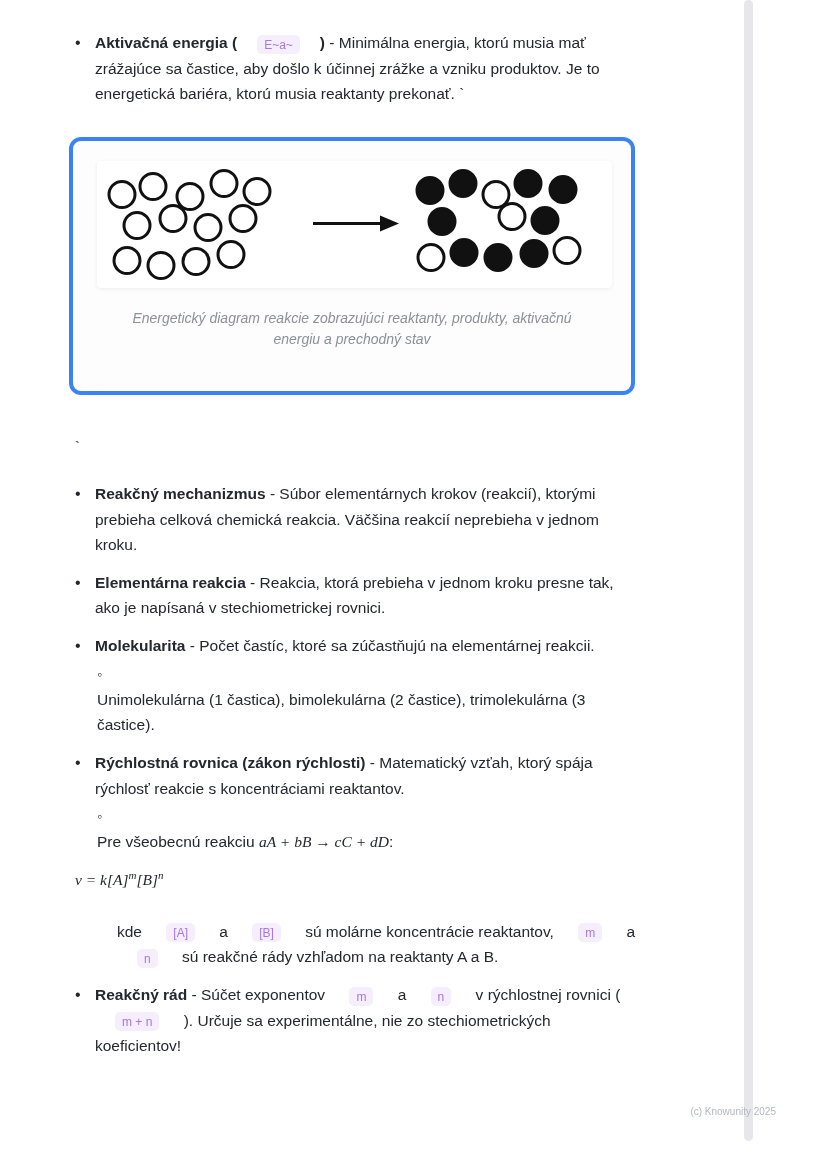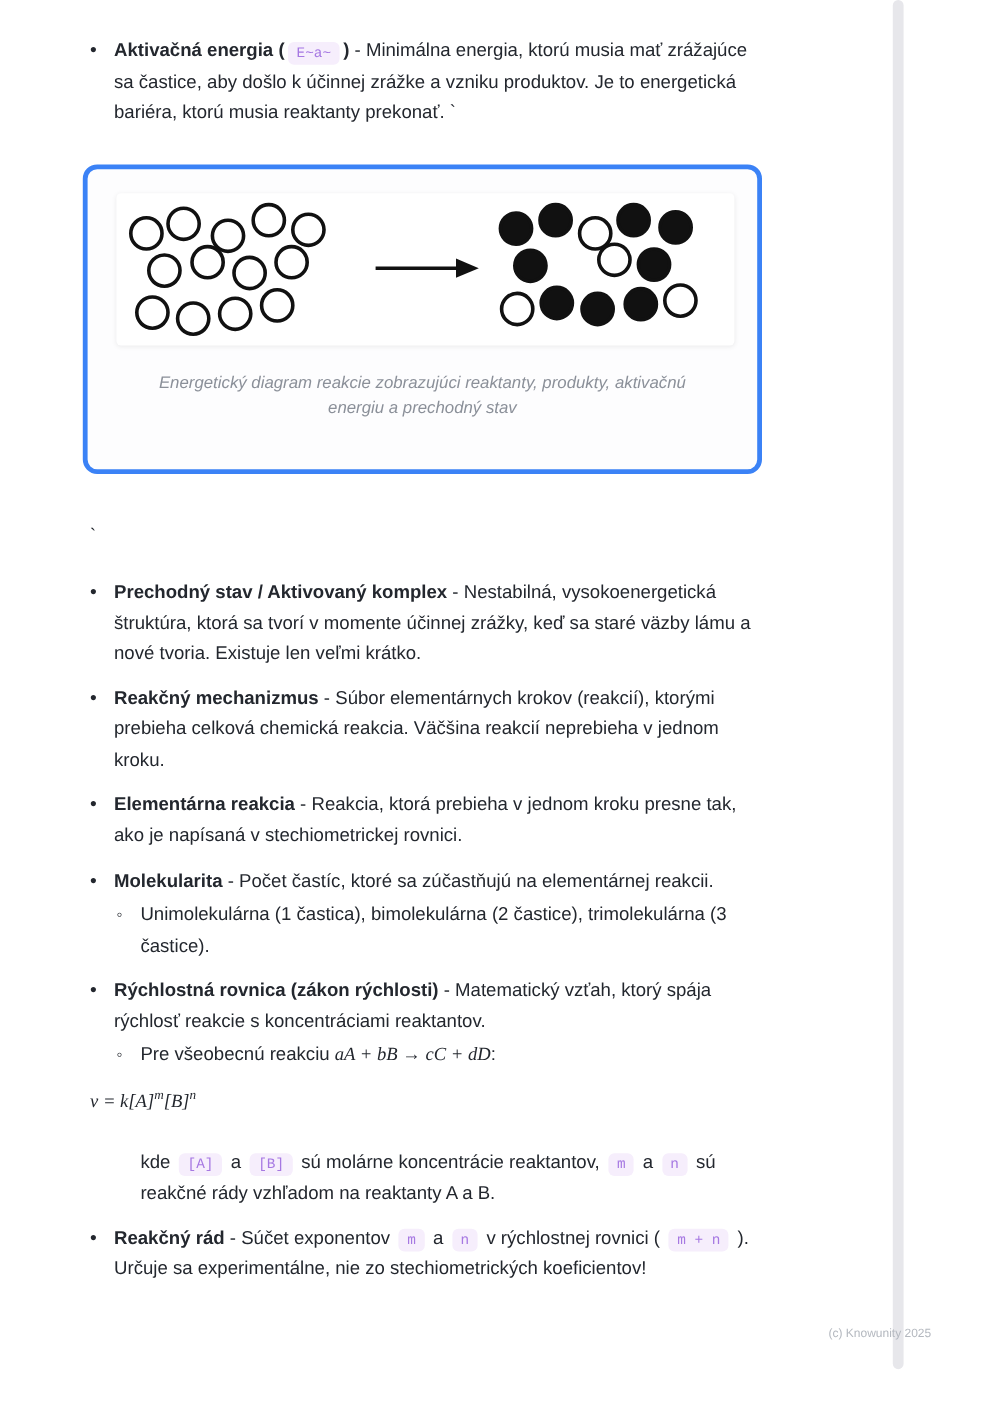--- a/index.html
+++ b/index.html
@@ -6,32 +6,32 @@
   html,body { background:#ffffff; }
   .page {
     position:relative; width:828px; height:1171px; background:#fff; overflow:hidden;
     font-family:"Liberation Sans", sans-serif; color:var(--text, #23272e);
   }
   .content { position:absolute; left:75px; top:30px; width:562px; font-size:15.5px; line-height:1.65; }
 
   .li { display:flex; align-items:flex-start; }
   .list .li.indent-0 { margin-top:12px; }
   .list .li:first-child { margin-top:0; }
-  .li.indent-1 { margin-left:22px; margin-top:2px; }
+  .li.indent-1 { margin-left:22px; margin-top:2px;flex-direction:column; }
   .marker { flex:0 0 20px; }
   .marker.disc::before { content:"•"; font-size:16px; }
   .marker.circle::before { content:"◦"; font-size:14px; }
   .li-body { flex:1; min-width:0; }
 
   .seg-bold { font-weight:bold; }
   .seg-text { font-weight:normal; }
   .seg-code {
-    font-family:Liberation Mono, monospace; font-size:12px;
+    font-family:Liberation Sans, sans-serif; font-size:12px;
     color:var(--code-text, #a678e2); background:var(--code-bg, #f6eefc);
-    padding:2.5px 7px; border-radius:5px; margin:0 3px;
+    padding:2.5px 7px; border-radius:5px; margin:0 20px;
     -webkit-box-decoration-break:clone; box-decoration-break:clone;
   }
   .seg-math { font-family:"Liberation Serif", serif; font-style:italic; }
   sup.seg-sup { font-family:"Liberation Serif", serif; font-style:italic; font-size:11px; }
 
   .li.kind-math { margin-top:28px; }
   .li.kind-math .li-body { text-align:left; }
   .li.kind-note { margin-top:26px; padding-left:20px; }
 
   .figure-card {
@@ -114,24 +114,20 @@
         </svg>
       </div>
       <figcaption class="figure-caption">Energetický diagram reakcie zobrazujúci reaktanty, produkty, aktivačnú energiu a prechodný stav</figcaption>
     </figure>
 
     <div class="stray-tick">`</div>
 
     <div class="list main-list">
         <div class="li indent-0">
           <span class="marker disc"></span>
-          <div class="li-body"><span class="seg-bold">Prechodný stav / Aktivovaný komplex</span><span class="seg-text"> - Nestabilná, vysokoenergetická štruktúra, ktorá sa tvorí v momente účinnej zrážky, keď sa staré väzby lámu a nové tvoria. Existuje len veľmi krátko.</span></div>
-        </div>
-        <div class="li indent-0">
-          <span class="marker disc"></span>
           <div class="li-body"><span class="seg-bold">Reakčný mechanizmus</span><span class="seg-text"> - Súbor elementárnych krokov (reakcií), ktorými prebieha celková chemická reakcia. Väčšina reakcií neprebieha v jednom kroku.</span></div>
         </div>
         <div class="li indent-0">
           <span class="marker disc"></span>
           <div class="li-body"><span class="seg-bold">Elementárna reakcia</span><span class="seg-text"> - Reakcia, ktorá prebieha v jednom kroku presne tak, ako je napísaná v stechiometrickej rovnici.</span></div>
         </div>
         <div class="li indent-0">
           <span class="marker disc"></span>
           <div class="li-body"><span class="seg-bold">Molekularita</span><span class="seg-text"> - Počet častíc, ktoré sa zúčastňujú na elementárnej reakcii.</span></div>
         </div>

